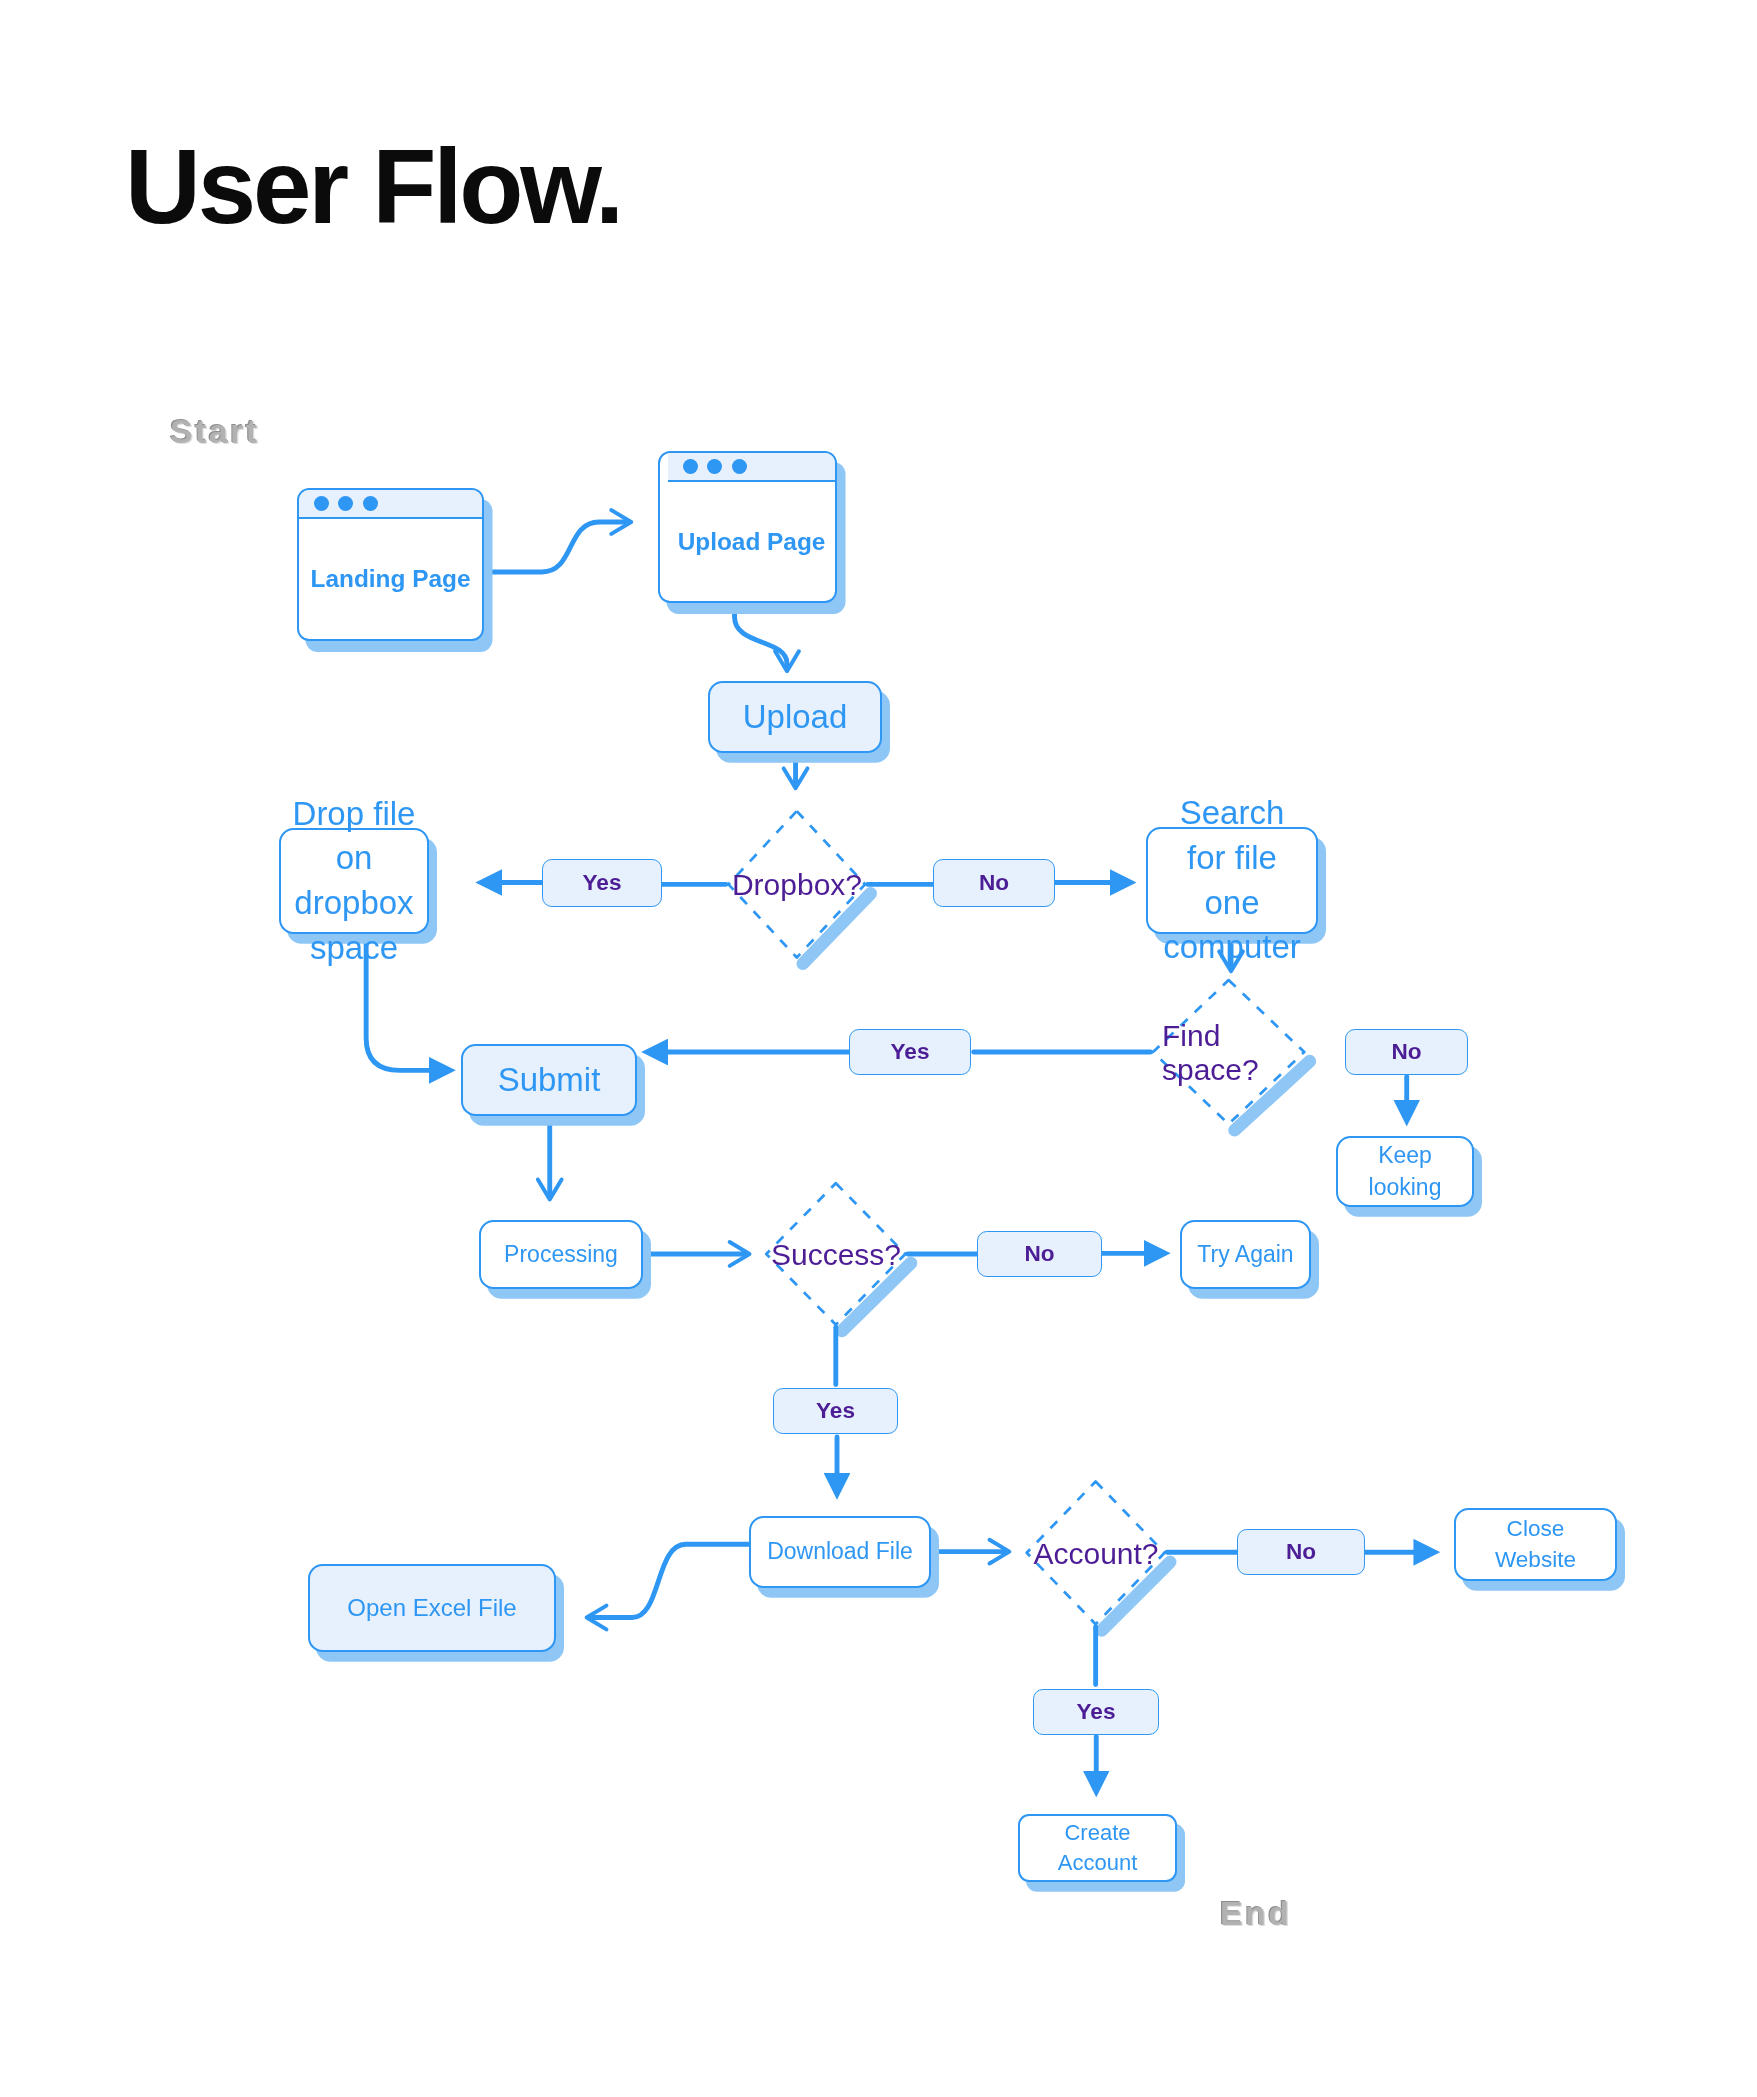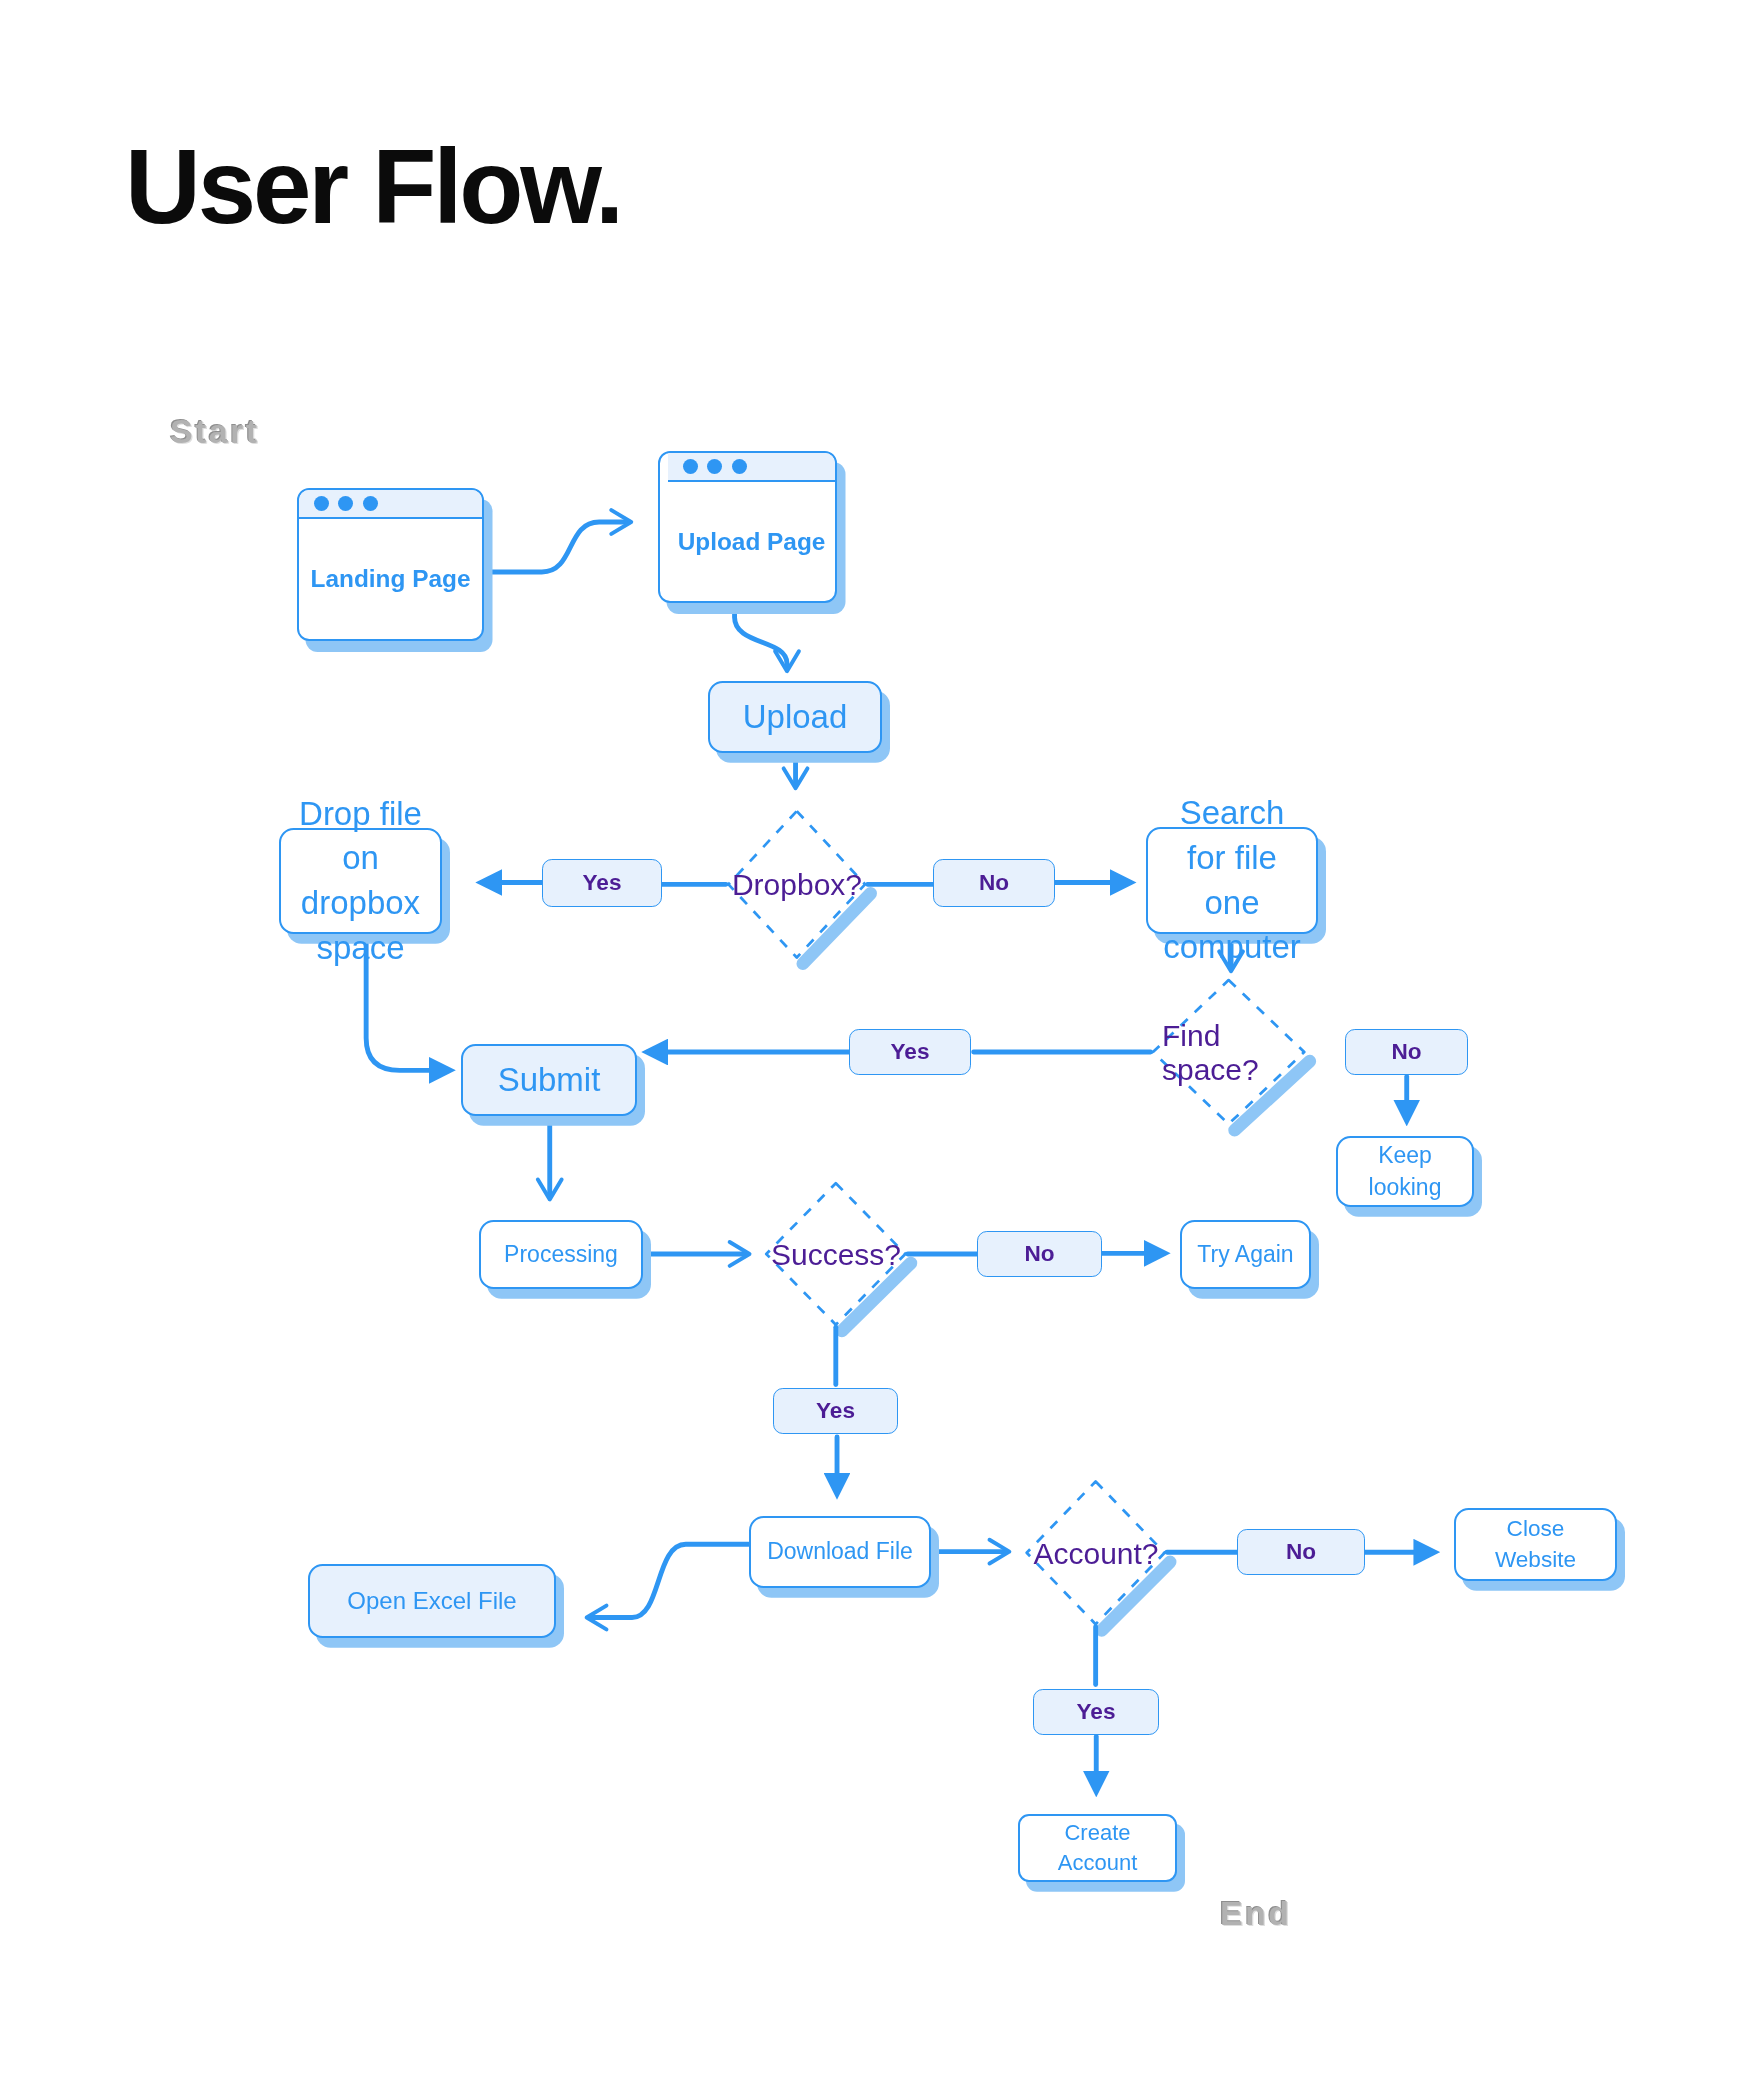--- a/index.html
+++ b/index.html
@@ -108,21 +108,21 @@
       <span class="dot"></span>
       <span class="dot"></span>
     </div>
     <div class="winbody">Upload Page</div>
   </div>
 
   <div class="box light" style="left:708px;top:675px;width:174px;height:72px;">
     <span>Upload</span>
   </div>
 
-  <div class="box" style="left:279px;top:822px;width:163px;height:106px;">
+  <div class="box" style="left:279px;top:822px;width:150px;height:106px;">
     <span>Drop file on dropbox space</span>
   </div>
 
   <div class="box" style="left:1146px;top:821px;width:172px;height:107px;">
     <span>Search for file one computer</span>
   </div>
 
   <div class="box light" style="left:461px;top:1038px;width:176px;height:72px;">
     <span>Submit</span>
   </div>
@@ -140,21 +140,21 @@
   </div>
 
   <div class="box" style="left:749px;top:1510px;width:182px;height:72px;font-size:23px;">
     <span>Download File</span>
   </div>
 
   <div class="box" style="left:1454px;top:1502px;width:163px;height:73px;font-size:22.6px;">
     <span>Close Website</span>
   </div>
 
-  <div class="box light" style="left:308px;top:1558px;width:248px;height:74px;font-size:24px;">
+  <div class="box light" style="left:308px;top:1558px;width:248px;height:88px;font-size:24px;">
     <span>Open Excel File</span>
   </div>
 
   <div class="box" style="left:1018px;top:1808px;width:159px;height:68px;font-size:22px;border-radius:11px;">
     <span>Create Account</span>
   </div>
 
   <div class="tag" style="left:542px;top:853px;width:120px;height:48px;">
     <span>Yes</span>
   </div>

